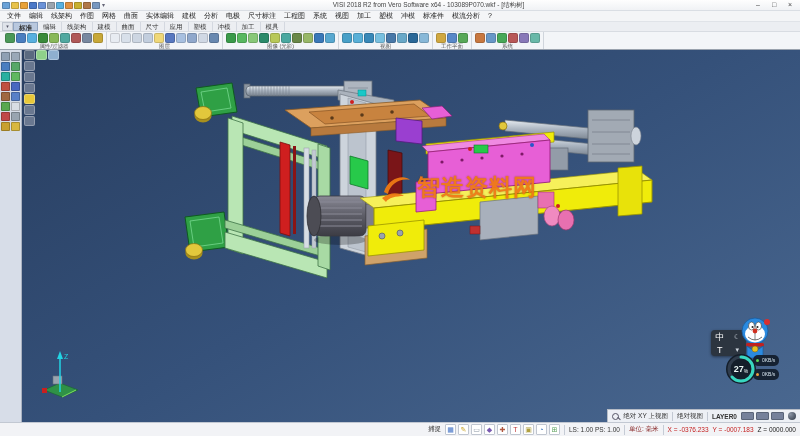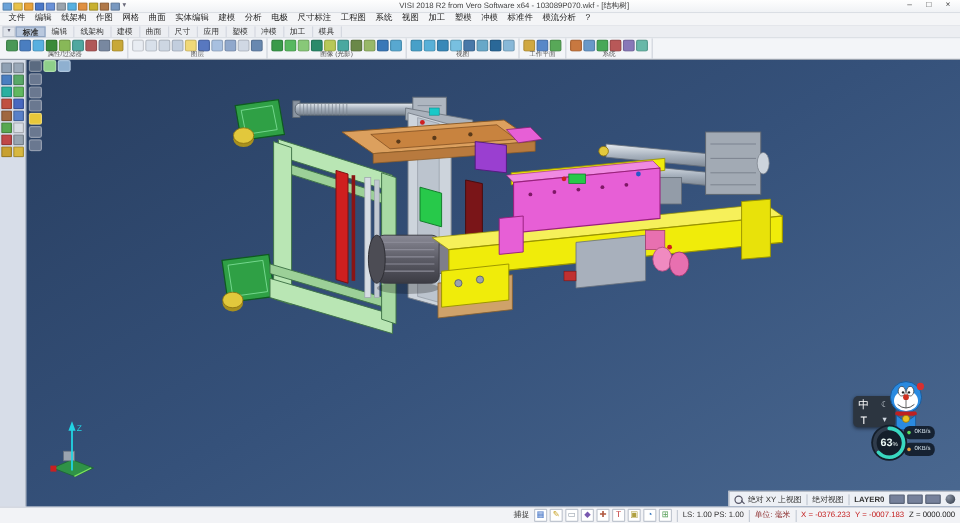--- a/index.html
+++ b/index.html
@@ -401,20 +401,27 @@
         <g>
           <polygon points="458,152 516,146 516,184 458,190" fill="#a8b0bc" stroke="#6a727e" stroke-width="0.7"></polygon>
           <rect x="448" y="176" width="10" height="8" fill="#c03030" stroke="#7a1414" stroke-width="0.5"></rect>
           <rect x="516" y="142" width="16" height="16" fill="#e870b0" stroke="#a03870" stroke-width="0.6"></rect>
           <ellipse cx="530" cy="166" rx="8" ry="10" fill="#f08ac0" stroke="#b04880" stroke-width="0.7"></ellipse>
           <ellipse cx="544" cy="170" rx="8" ry="10" fill="#e870b0" stroke="#a03870" stroke-width="0.7"></ellipse>
           <circle cx="536" cy="156" r="2" fill="var(--red)"></circle>
         </g>
       </svg>
 
+      <div class="watermark">
+        <svg width="34" height="34" viewBox="0 0 34 34">
+          <path d="M4,22 C8,8 24,4 30,10 C20,8 10,14 8,24 Z" fill="#ee7a14"></path>
+          <path d="M2,28 C10,22 18,22 24,26 C16,26 8,28 6,32 Z" fill="#ee7a14"></path>
+        </svg>
+        <span class="wm-text">智造资料网</span>
+      </div>
 
       <svg class="axis-triad" width="44" height="50" viewBox="0 0 44 50">
         <polygon points="6,40 22,33 40,40 24,47" fill="#2f9e3f" opacity="0.85" stroke="#1c6b2e" stroke-width="0.8"></polygon>
         <line x1="24" y1="47" x2="38" y2="40" stroke="#7fe060" stroke-width="1"></line>
         <rect x="4" y="38" width="5" height="5" fill="#c82020"></rect>
         <rect x="15" y="26" width="9" height="8" fill="#9aa4b0" stroke="#6a727e" stroke-width="0.6"></rect>
         <line x1="22" y1="42" x2="22" y2="6" stroke="#22d4e4" stroke-width="1.5"></line>
         <polygon points="22,1 19,9 25,9" fill="#22d4e4"></polygon>
         <text x="26" y="9" font-size="7" fill="#22d4e4">Z</text>
       </svg>
@@ -442,21 +449,21 @@
         <circle cx="17" cy="33" r="3" fill="#e8c020" stroke="#8a6a10" stroke-width="0.6"></circle>
       </svg>
 
       <div class="gauge">
         <svg width="32" height="32" viewBox="0 0 32 32">
           <circle cx="16" cy="16" r="15" fill="#141e2a"></circle>
           <circle cx="16" cy="16" r="12" fill="none" stroke="#303c4c" stroke-width="3"></circle>
           <circle cx="16" cy="16" r="12" fill="none" stroke="#38d8c0" stroke-width="3" stroke-dasharray="47.5 75.4" transform="rotate(-90 16 16)" stroke-linecap="round"></circle>
         </svg>
         <div class="gauge-txt">
-            <span>63</span>
+            <span>27</span>
             <span class="pct">%</span>
           </div>
       </div>
       <div class="net-pill np1"><span>0KB/s</span></div>
       <div class="net-pill dn np2"><span>0KB/s</span></div>
 
       <div class="canvas-status">
         <span class="vs-mag"></span>
         <span class="nowrap">绝对 XY 上视图</span>
         <span class="vs-sep"></span>

